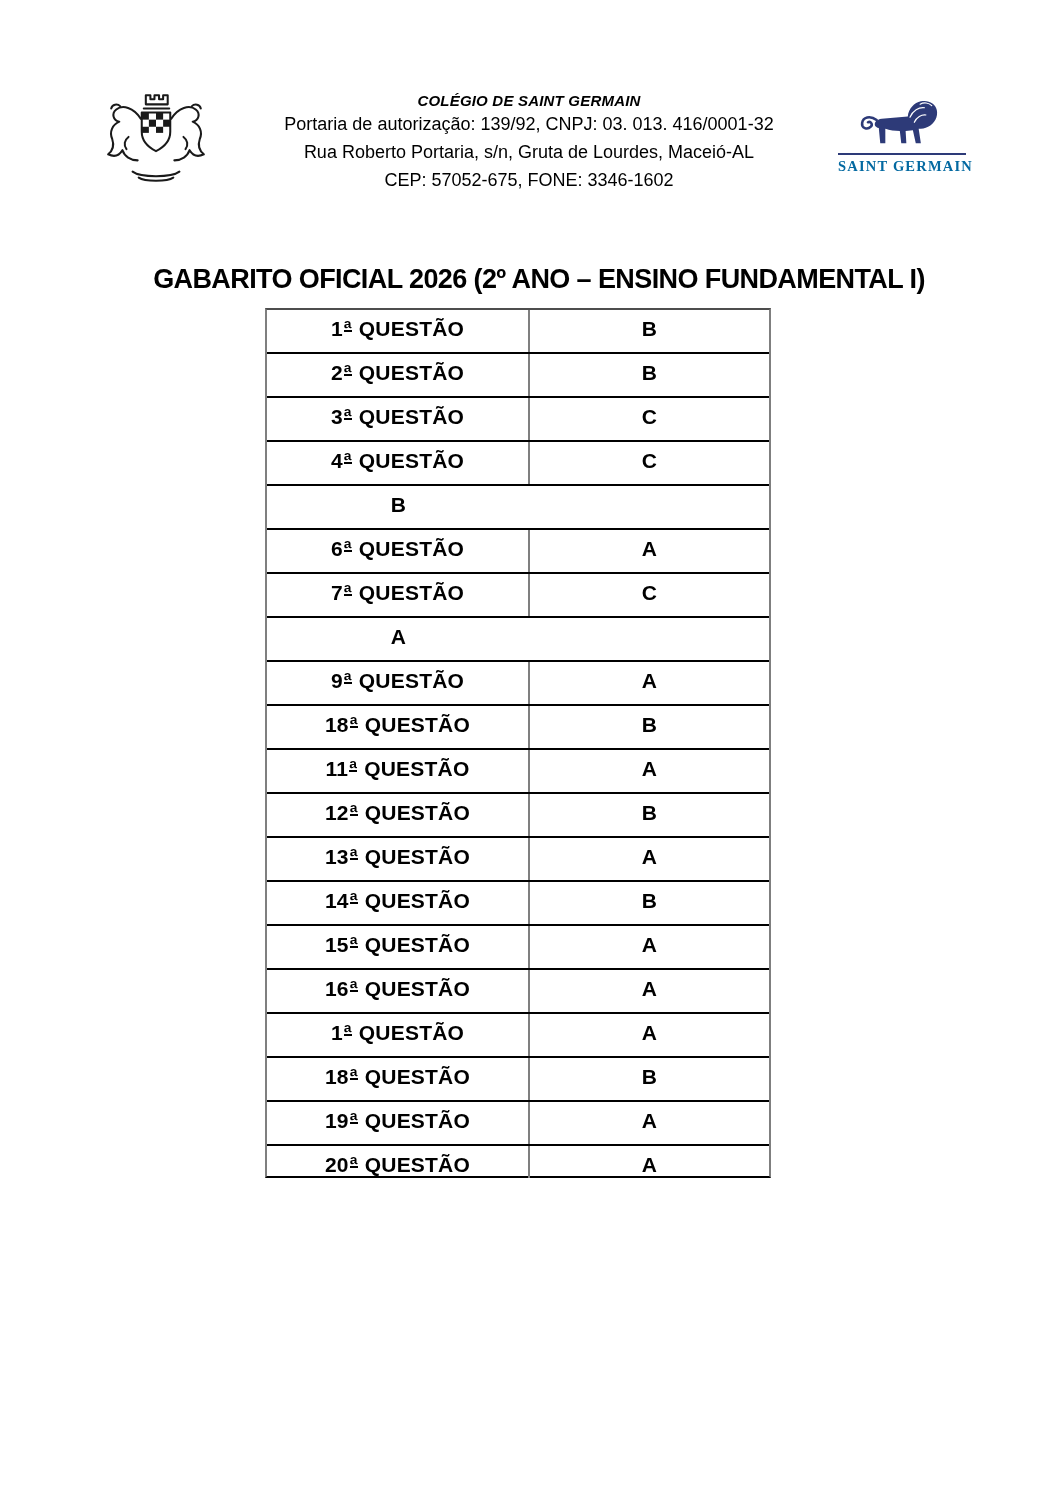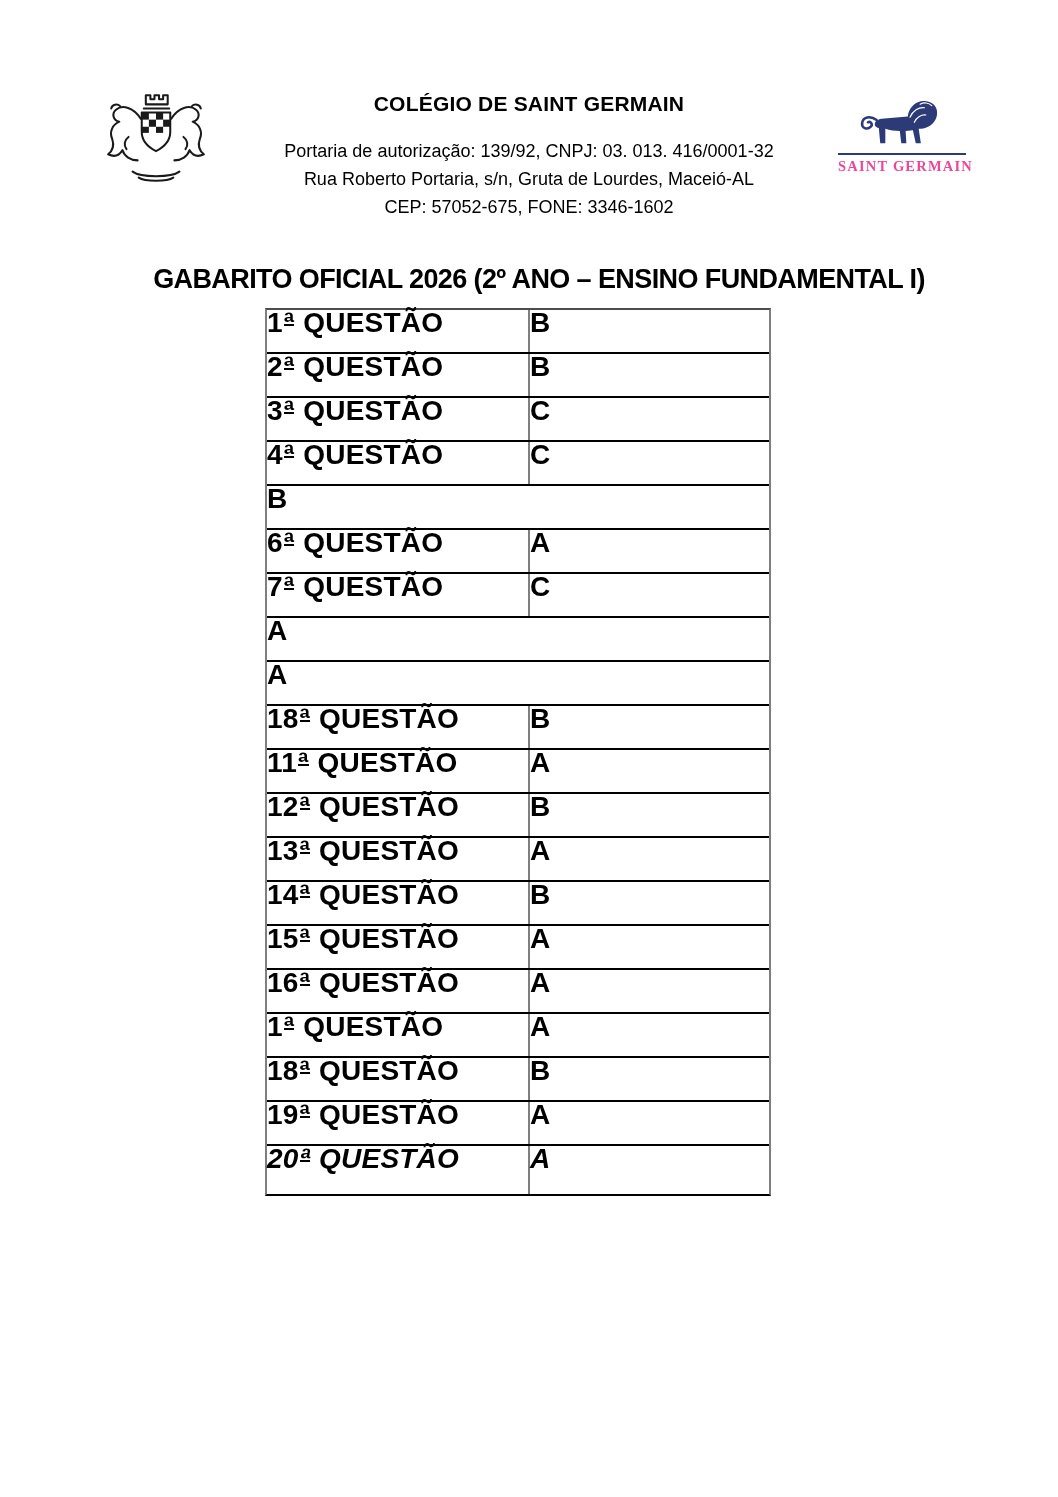--- a/index.html
+++ b/index.html
@@ -26,24 +26,25 @@
   .crest svg { width: 100%; height: 100%; }
 
   .header-center {
     position: absolute;
     left: 279px;
     top: 92px;
     width: 500px;
     text-align: center;
   }
   .school-name {
-    font-size: 21px;
+    font-size: 15px;
     font-weight: 700;
     letter-spacing: 0.2px;
-    margin-bottom: 22px;
+    margin-bottom: 2px;
+    font-style: italic;
   }
   .addr {
     font-size: 18px;
     line-height: 1.55;
   }
 
   .brand {
     position: absolute;
     left: 838px;
     top: 94px;
@@ -53,21 +54,21 @@
   .brand-lion { width: 96px; height: 58px; display: block; margin: 0 auto; }
   .brand-rule {
     height: 0;
     border-top: 2px solid #2d3a78;
     margin: 1px 0 3px 0;
   }
   .brand-name {
     font-family: "Liberation Serif", serif;
     font-size: 14.5px;
     font-weight: 700;
-    color: #ec4899;
+    color: #0369a1;
     letter-spacing: 1.2px;
     white-space: nowrap;
   }
 
   
   .doc-title {
     position: absolute;
     top: 254px;
     left: 0;
     width: 100%;
@@ -88,25 +89,25 @@
     border-bottom: 2px solid #000;
     border-left: 2px solid #7f7f7f;
     border-right: 2px solid #7f7f7f;
   }
   .trow {
     display: grid;
     grid-template-columns: 263px 239px;
     height: 42px;
     border-bottom: 2px solid #000;
   }
-  .trow:last-child { border-bottom: none; height: 48px; font-style: italic; }
+  .trow:last-child { border-bottom: none; height: 30px; }
   .cell {
-    text-align: left;
-    padding-top: 0;
-    font-size: 28px;
+    text-align: center;
+    padding-top: 6px;
+    font-size: 21px;
     font-weight: 700;
     line-height: 26px;
     letter-spacing: 0.2px;
   }
   .qcell { border-right: 2px solid #7f7f7f; }
   .ord {
     display: inline-block;
     position: relative;
     padding: 0 1px;
   }
@@ -219,20 +220,21 @@
   <div class="trow">
     <div class="cell qcell"><span>7</span><span class="ord">ª</span> <span>QUESTÃO</span></div>
     <div class="cell acell"><span>C</span></div>
   </div>
 
   <div class="trow">
     <div class="cell acell"><span>A</span></div>
   </div>
 
   <div class="trow">
+    <div class="cell qcell"><span>9</span><span class="ord">ª</span> <span>QUESTÃO</span></div>
     <div class="cell acell"><span>A</span></div>
   </div>
 
   <div class="trow">
     <div class="cell qcell"><span>18</span><span class="ord">ª</span> <span>QUESTÃO</span></div>
     <div class="cell acell"><span>B</span></div>
   </div>
 
   <div class="trow">
     <div class="cell qcell"><span>11</span><span class="ord">ª</span> <span>QUESTÃO</span></div>

